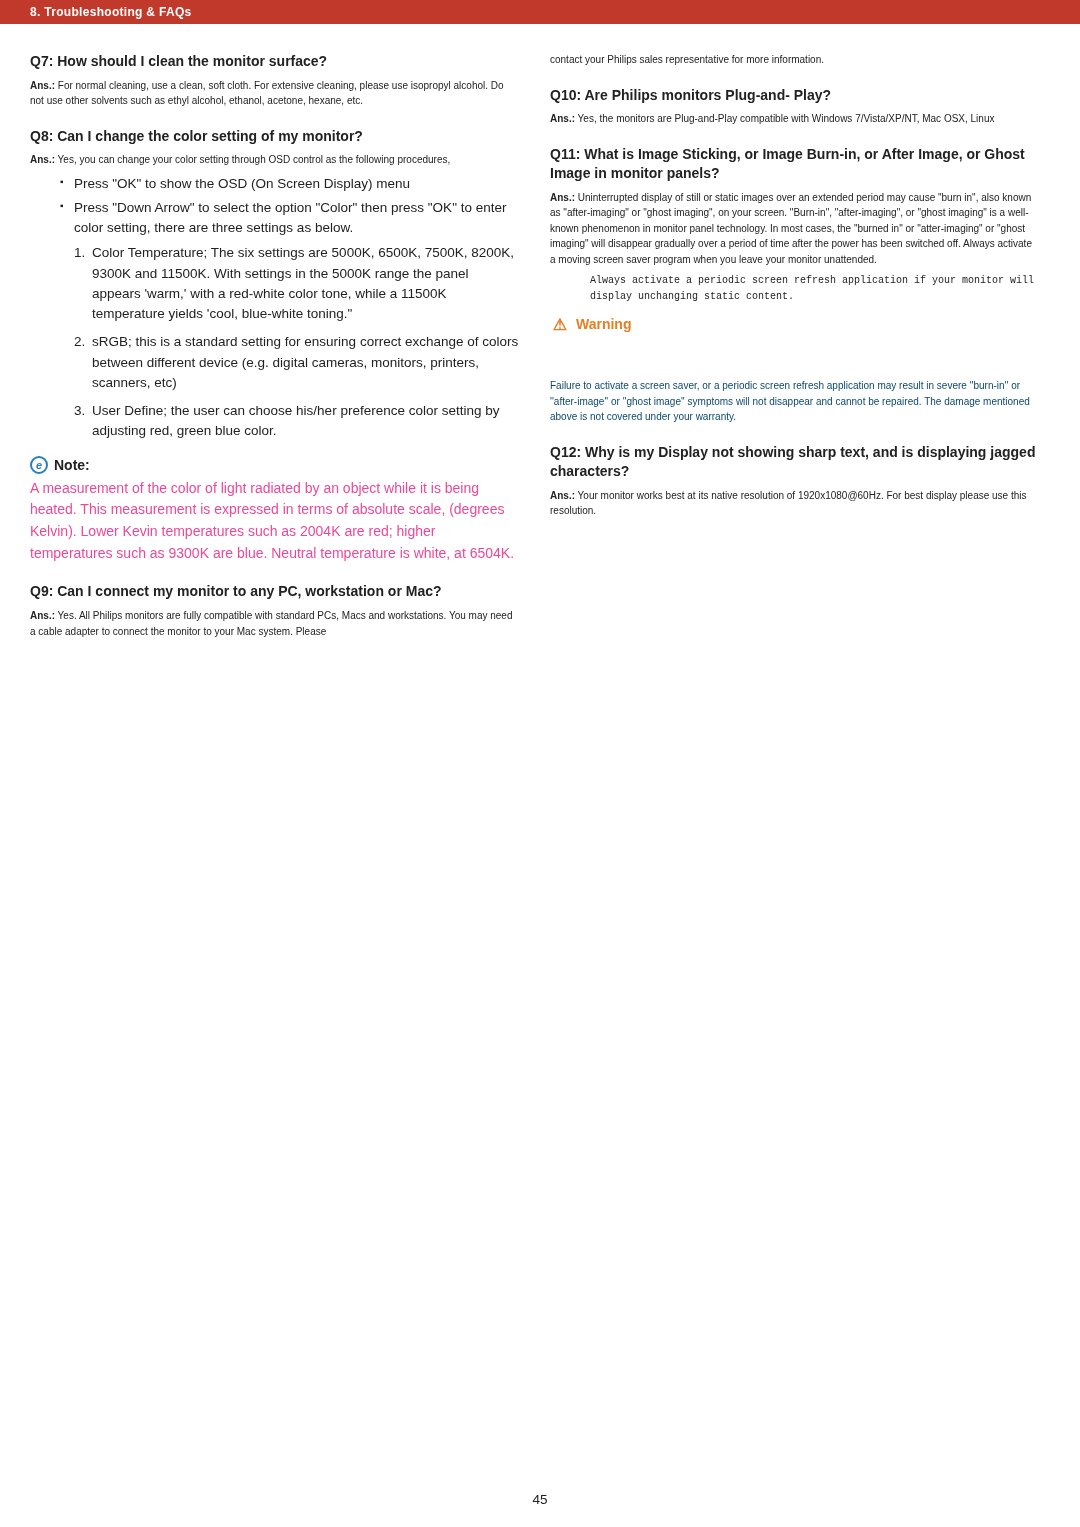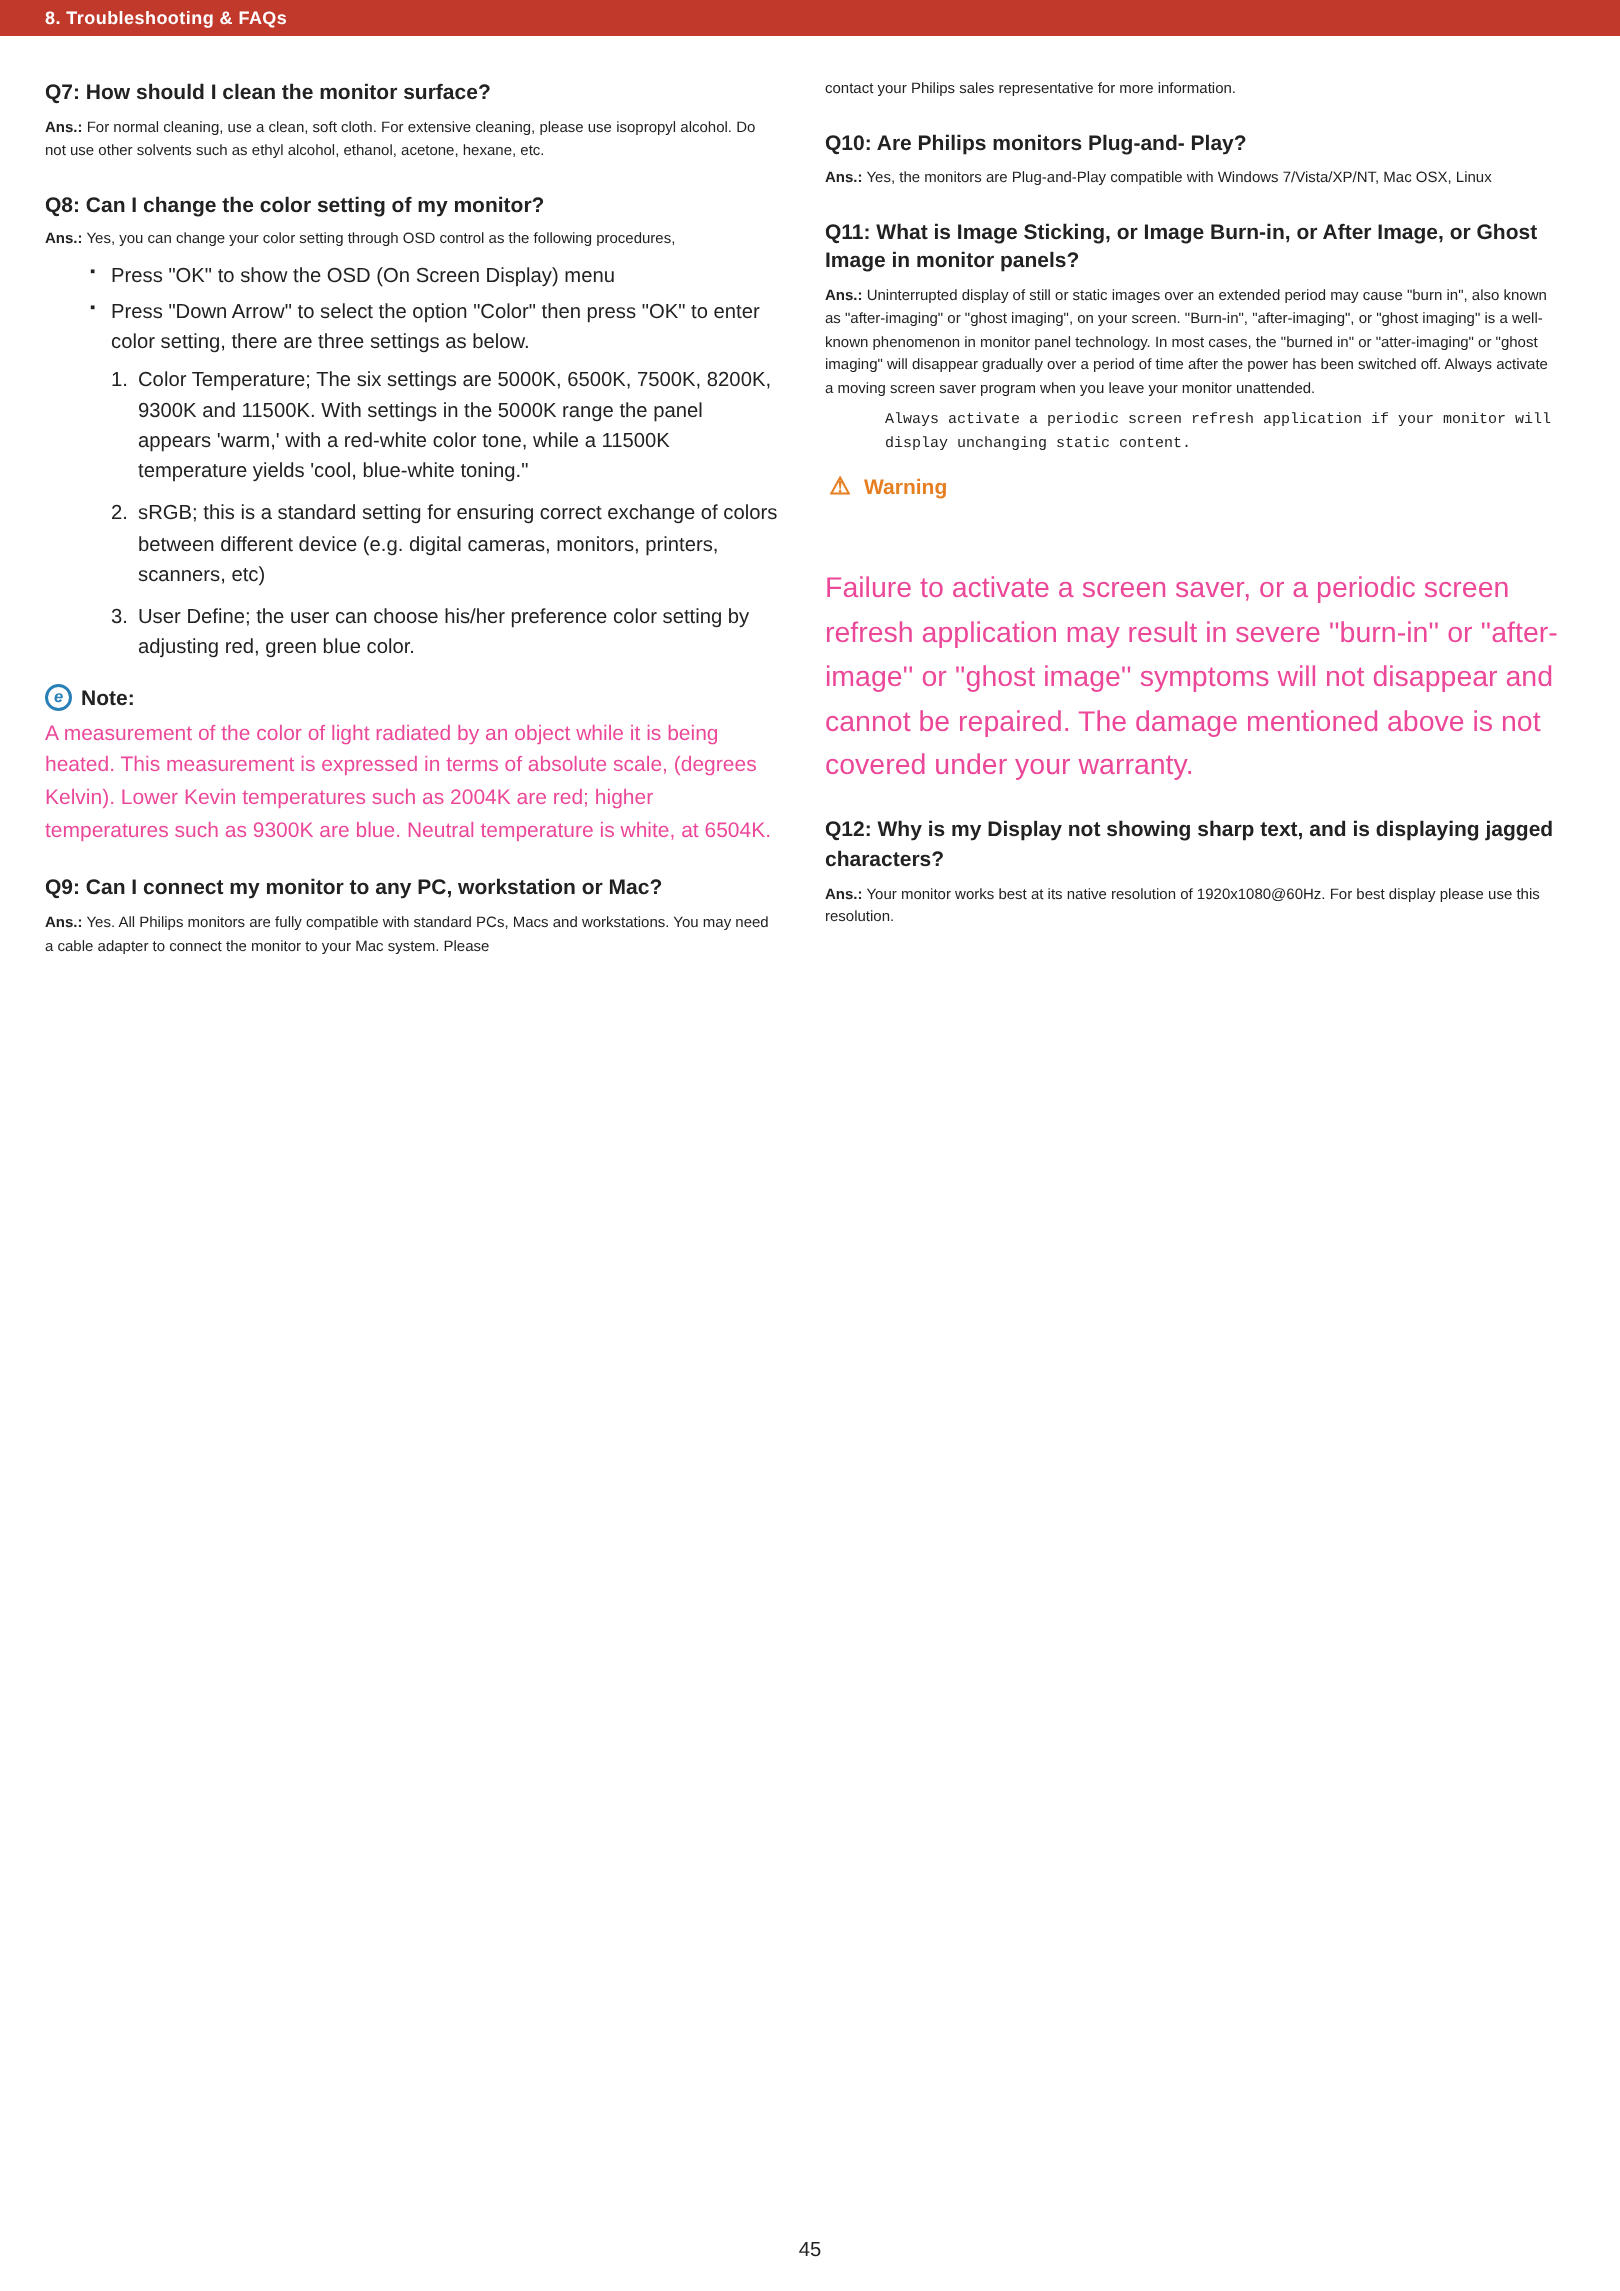--- a/index.html
+++ b/index.html
@@ -155,22 +155,22 @@
       display: inline-flex;
       align-items: center;
       justify-content: center;
       width: 20px;
       height: 20px;
       flex-shrink: 0;
       color: #e67e22;
       font-size: 16px;
     }
     .warning-text {
-      color: #ec4899;
-      font-size: 19px;
+      color: #0c4a6e;
+      font-size: 10px;
       line-height: 1.55;
       margin-top: 44px;
     }
     
     .page-number {
       text-align: center;
       position: absolute;
       bottom: 20px;
       width: 100%;
       font-size: 13.5px;

